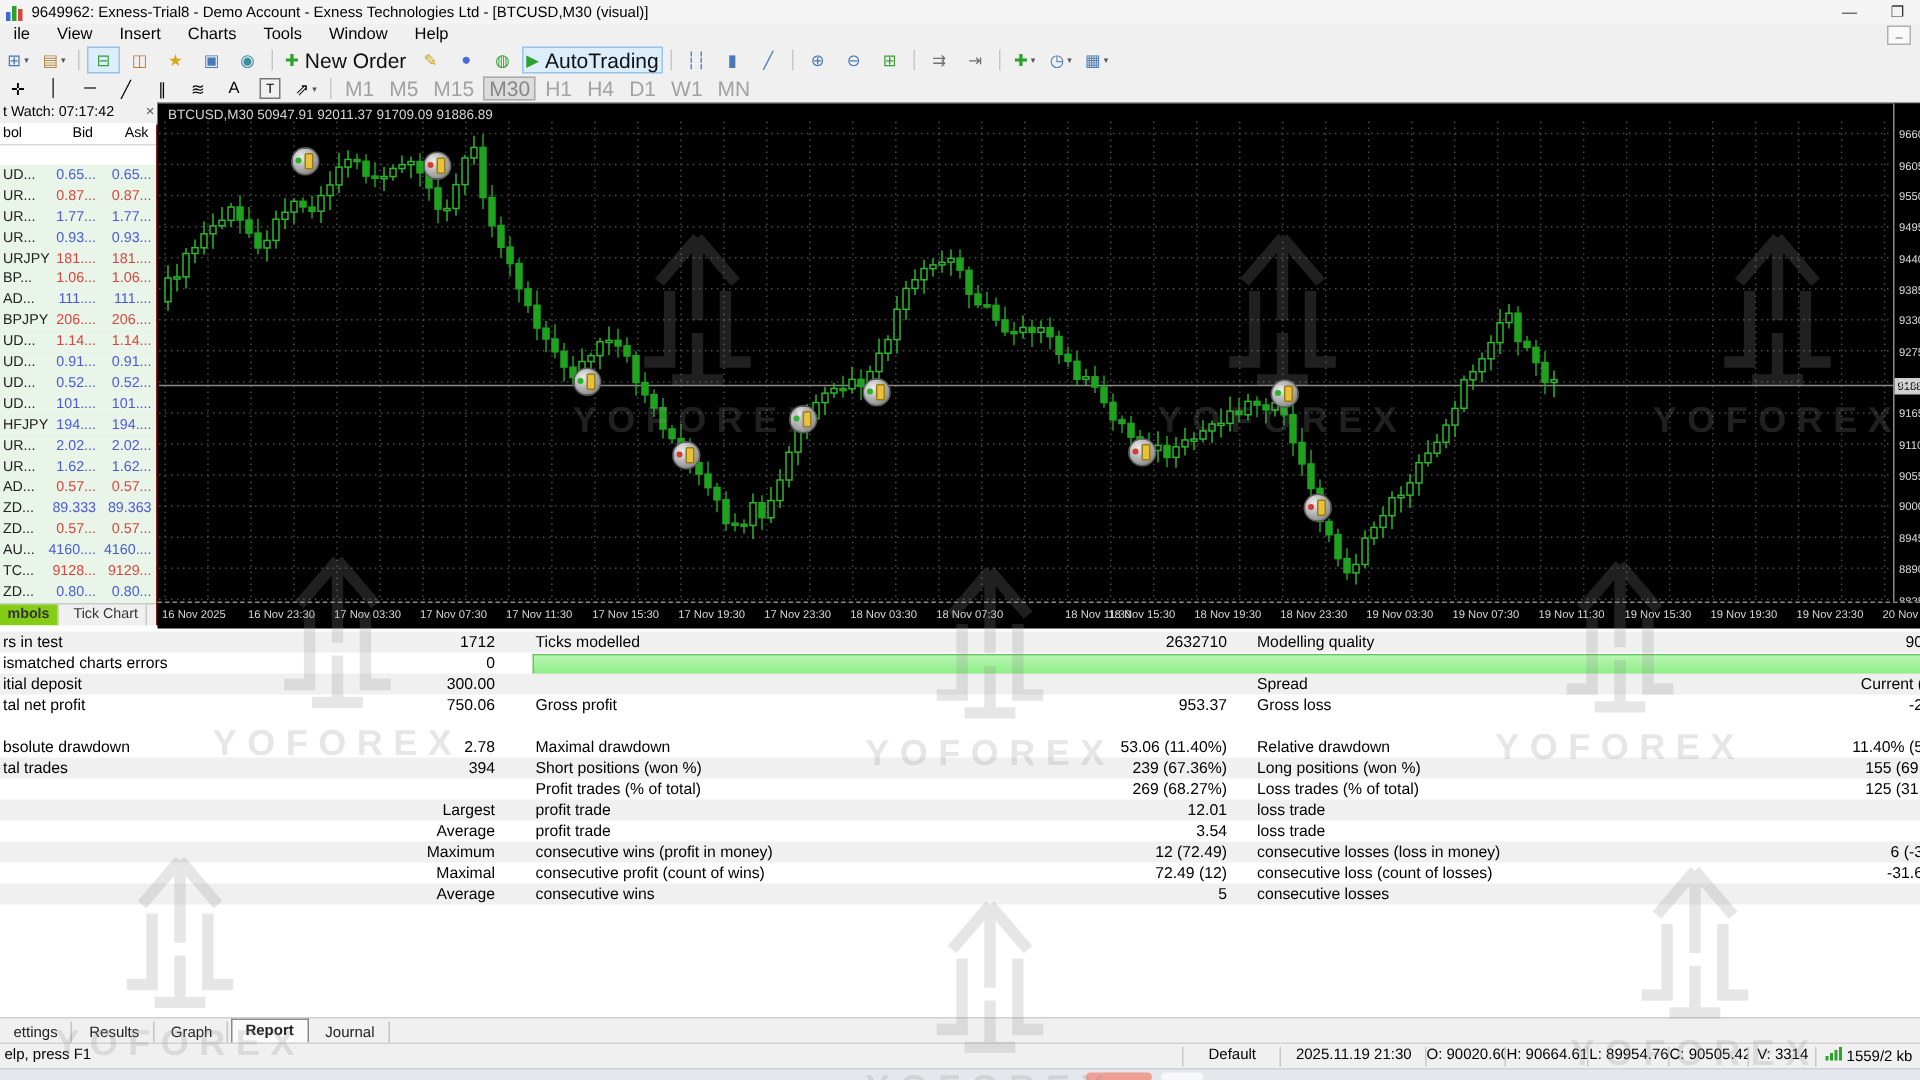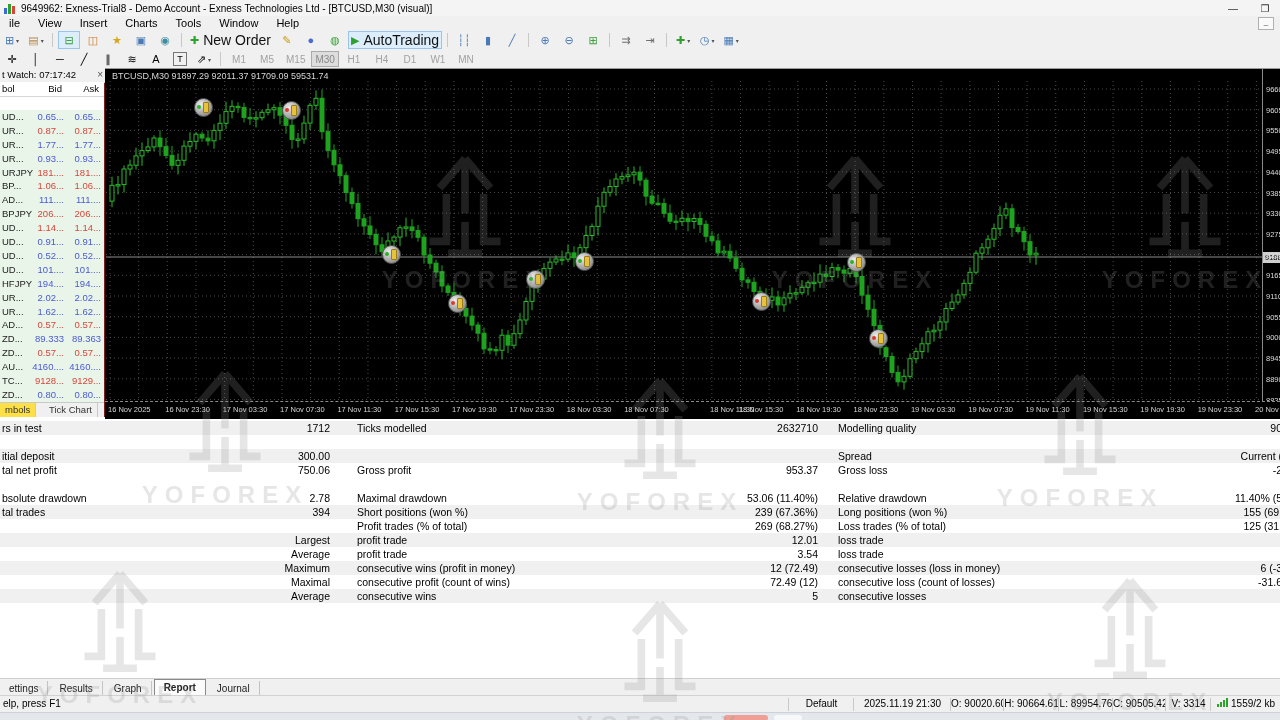--- a/index.html
+++ b/index.html
@@ -23,42 +23,42 @@
 
   
   .toolbar1{left:0;top:30px;width:1280px;height:20px;background:#f0f0f0;display:flex;align-items:center;border-bottom:1px solid #e6e6e6;}
   .toolbar2{left:0;top:50px;width:1280px;height:18px;background:#f0f0f0;display:flex;align-items:center;border-bottom:1px solid #d9d9d9;}
   .tbtn{height:16px;min-width:16px;display:flex;align-items:center;justify-content:center;margin:0 1px;
         font-size:11px;border:1px solid transparent;padding:0 2px;white-space:nowrap;}
   .tbtn.active{background:#dcedfb;border-color:#9ac5e8;}
   .tbtn .caret{font-size:6px;color:#555;margin-left:2px;}
   .tbtn .lbl{font-size:14px;margin-left:4px;color:#111;}
   .tsep{width:1px;height:14px;background:#c8c8c8;margin:0 4px;}
-  .tf-btn{height:14px;min-width:18px;padding:0 3px;margin:0 1px;font-size:10px;color:#a2a2a2;
+  .tf-btn{height:14px;min-width:18px;padding:0 3px;margin:0 1px;font-size:14px;color:#a2a2a2;
           display:flex;align-items:center;justify-content:center;border:1px solid transparent;}
   .tf-btn.active{background:#dddddd;border:1px solid #aaa;color:#888;}
   .boxed{border:1px solid #777;font-size:9px;width:12px;height:12px;line-height:12px;text-align:center;padding:0;}
 
   
   .mw{left:0;top:68px;width:104px;height:349px;background:#fff;border-right:6px solid #7f1d1d;}
   .mw-header{position:absolute;left:0;top:0;width:104px;height:14px;background:#f0f0f0;font-size:9.5px;
              line-height:14px;padding-left:2px;border-bottom:1px solid #d0d0d0;white-space:nowrap;}
   .mw-close{position:absolute;right:3px;top:0;font-size:10px;color:#555;line-height:13px;}
   .mw-cols{position:absolute;left:0;top:14px;width:104px;height:14px;background:#fff;font-size:9.5px;border-bottom:1px solid #d8d8d8;}
   .mw-cols span{position:absolute;top:1px;}
   .mw-rows{position:absolute;left:0;top:28px;width:104px;height:374px;overflow:hidden;}
   .mw-row{position:absolute;left:0;width:104px;height:14px;background:#e9f5e9;border-bottom:1px solid #dcedd9;font-size:9.5px;}
   .mw-row span{position:absolute;top:1px;white-space:nowrap;}
   .mw-sym{left:2px;color:#222;}
   .mw-bid{width:34px;left:30px;text-align:right;}
   .mw-ask{width:34px;left:67px;text-align:right;}
   .red{color:#d9453b;} .blue{color:#4a5ad4;}
   .mw-tabs{position:absolute;left:0;top:334px;width:104px;height:15px;background:#f0f0f0;border-top:1px solid #c9c9c9;font-size:9.5px;}
   .mw-tab{position:absolute;top:0;height:14px;line-height:14px;padding:0 5px;color:#333;border-right:1px solid #c9c9c9;}
-  .mw-tab.active{background:#fde047;font-weight:normal;}
+  .mw-tab.active{background:#84cc16;font-weight:bold;}
 
   
   .chart{left:105px;top:68px;width:1175px;height:349px;background:#000;border-top:1px solid #9a9a9a;}
   .chart svg{position:absolute;left:0;top:0;}
   .chart-info{position:absolute;left:7px;top:2px;color:#d6d6d6;font-size:9px;white-space:nowrap;z-index:5;}
   .price-axis{position:absolute;left:1157px;top:0;width:18px;height:332px;background:#000;border-left:1px solid #8a8a8a;z-index:6;}
   .price-label{position:absolute;left:3px;color:#dcdcdc;font-size:7.5px;white-space:nowrap;}
   .bid-box{position:absolute;left:0px;width:18px;height:11px;background:#cfcfcf;color:#000;font-size:7.5px;
            line-height:11px;overflow:hidden;white-space:nowrap;padding-left:2px;}
   .time-axis{position:absolute;left:0;top:332px;width:1175px;height:17px;background:#000;border-top:1px dashed #8a8a8a;z-index:6;}
@@ -373,21 +373,21 @@
         <span class="mw-ask blue">0.80...</span>
       </div>
     </div>
   <div class="mw-tabs" id="mw-tabs">
       <span class="mw-tab active" style="left: 0px;">mbols</span>
       <span class="mw-tab" style="left: 44px;">Tick Chart</span>
     </div>
 </div>
 
 <div class="abs chart" id="chart">
-  <div class="chart-info">BTCUSD,M30  91897.29 92011.37 91709.09 59531.74</div>
+  <div class="chart-info">BTCUSD,M30  50947.91 92011.37 91709.09 91886.89</div>
   <svg id="chart-svg" width="1175" height="349" viewBox="105 68 1175 349">
       <line x1="110" y1="80" x2="110" y2="400" stroke="#4a4a4a" stroke-width="1" stroke-dasharray="1,3"></line>
       <line x1="138.66" y1="80" x2="138.66" y2="400" stroke="#4a4a4a" stroke-width="1" stroke-dasharray="1,3"></line>
       <line x1="167.32" y1="80" x2="167.32" y2="400" stroke="#4a4a4a" stroke-width="1" stroke-dasharray="1,3"></line>
       <line x1="195.98" y1="80" x2="195.98" y2="400" stroke="#4a4a4a" stroke-width="1" stroke-dasharray="1,3"></line>
       <line x1="224.64" y1="80" x2="224.64" y2="400" stroke="#4a4a4a" stroke-width="1" stroke-dasharray="1,3"></line>
       <line x1="253.29999999999998" y1="80" x2="253.29999999999998" y2="400" stroke="#4a4a4a" stroke-width="1" stroke-dasharray="1,3"></line>
       <line x1="281.96" y1="80" x2="281.96" y2="400" stroke="#4a4a4a" stroke-width="1" stroke-dasharray="1,3"></line>
       <line x1="310.62" y1="80" x2="310.62" y2="400" stroke="#4a4a4a" stroke-width="1" stroke-dasharray="1,3"></line>
       <line x1="339.28000000000003" y1="80" x2="339.28000000000003" y2="400" stroke="#4a4a4a" stroke-width="1" stroke-dasharray="1,3"></line>
@@ -835,20 +835,25 @@
 
 <div class="abs report" id="report">
     <div class="rp-row shade" style="top: 4px;">
       <span class="rp-c1">rs in test</span>
       <span class="rp-c2">1712</span>
       <span class="rp-c3">Ticks modelled</span>
       <span class="rp-c4">2632710</span>
       <span class="rp-c5">Modelling quality</span>
       <span class="rp-c6">90</span>
     </div>
+    <div class="rp-row" style="top: 18px;">
+      <span class="rp-c1">ismatched charts errors</span>
+      <span class="rp-c2">0</span>
+      <div class="quality-bar"></div>
+    </div>
     <div class="rp-row shade" style="top: 32px;">
       <span class="rp-c1">itial deposit</span>
       <span class="rp-c2">300.00</span>
       <span class="rp-c5">Spread</span>
       <span class="rp-c6">Current (</span>
     </div>
     <div class="rp-row" style="top: 46px;">
       <span class="rp-c1">tal net profit</span>
       <span class="rp-c2">750.06</span>
       <span class="rp-c3">Gross profit</span>

